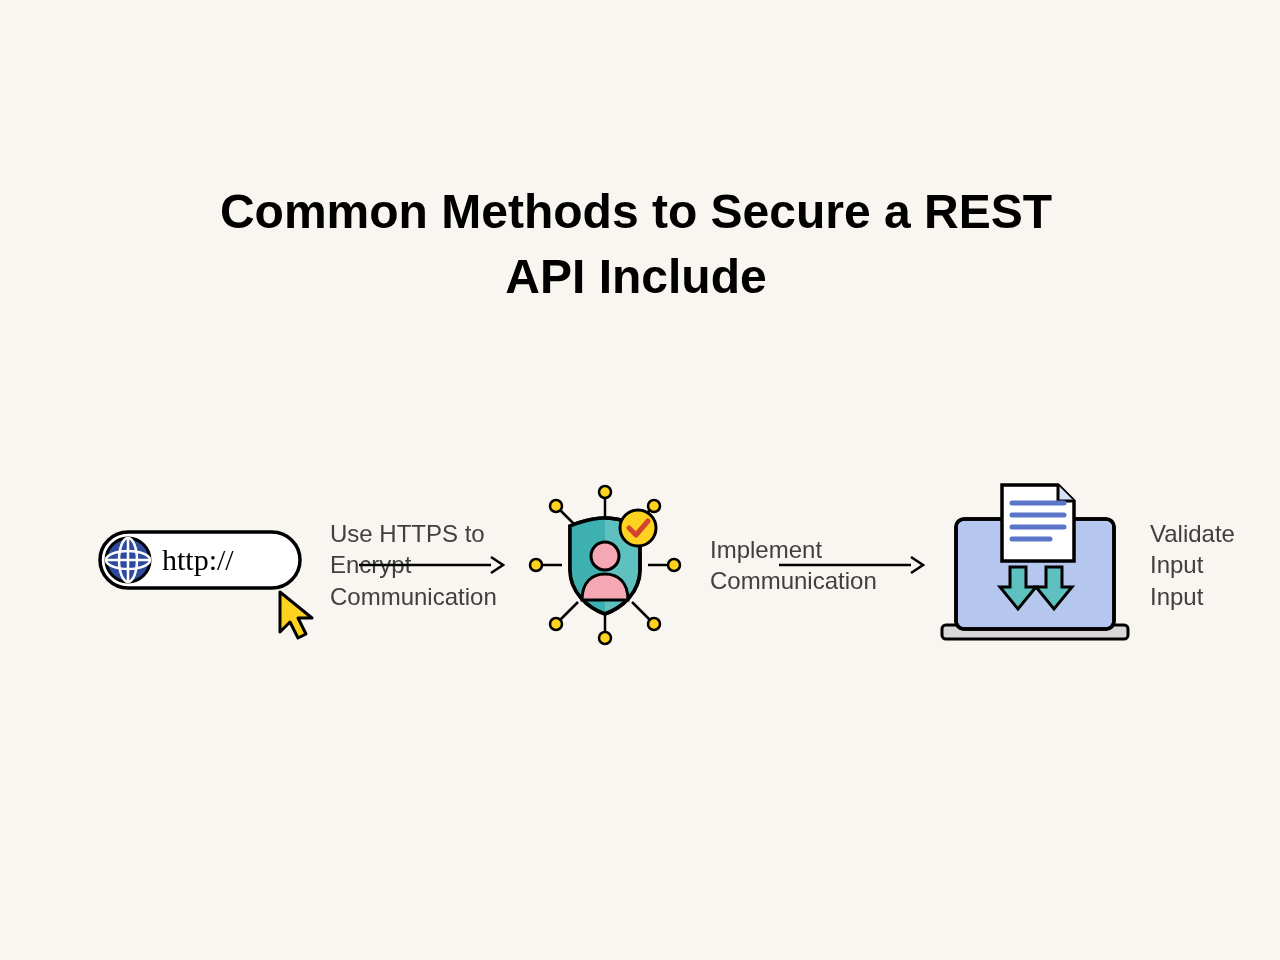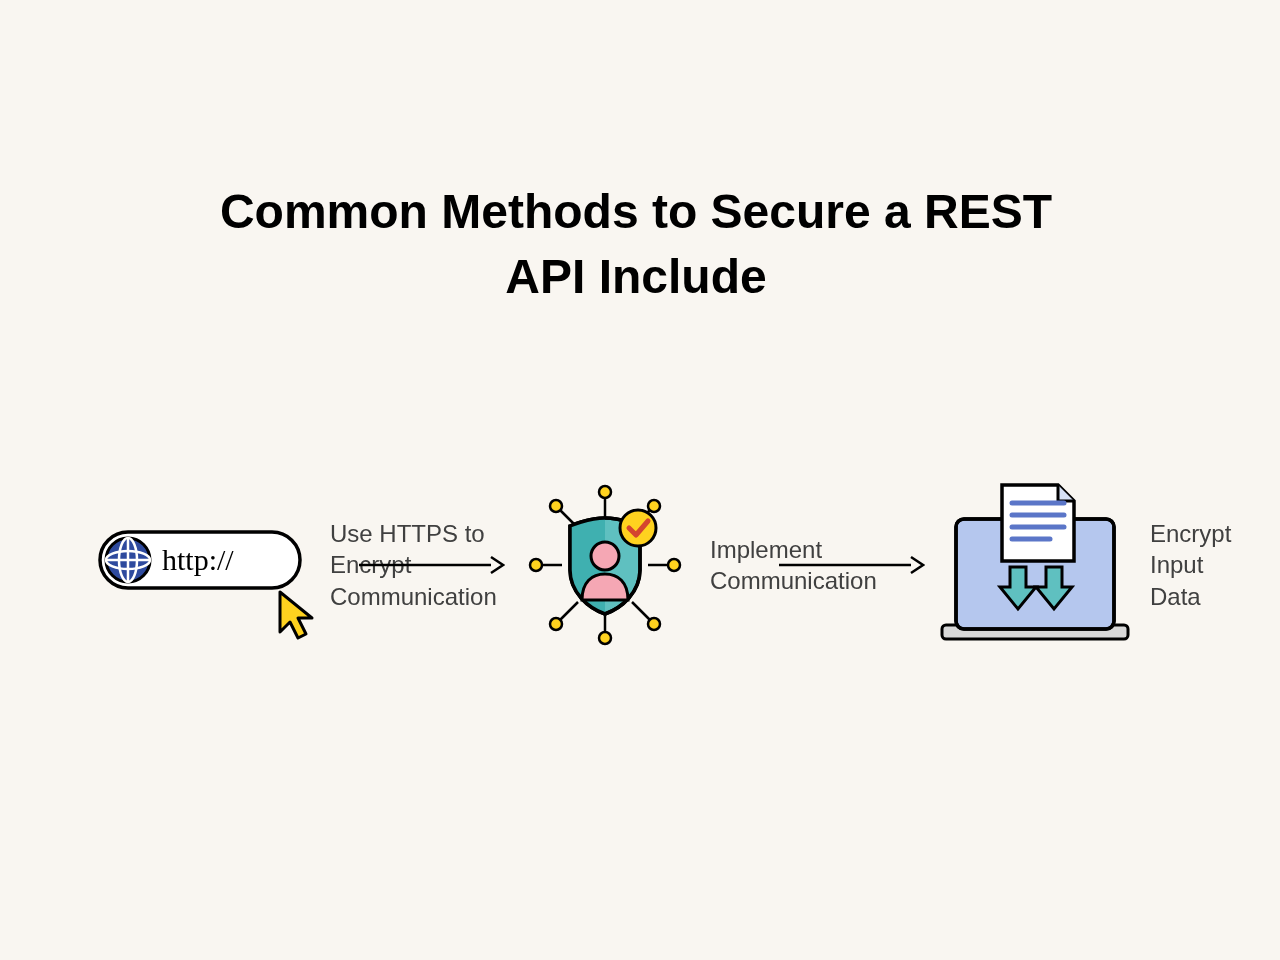--- a/index.html
+++ b/index.html
@@ -163,16 +163,16 @@
           <line x1="82" y1="52" x2="134" y2="52" stroke="#5b76c8" stroke-width="5" stroke-linecap="round"></line>
           <line x1="82" y1="64" x2="120" y2="64" stroke="#5b76c8" stroke-width="5" stroke-linecap="round"></line>
         </g>
 
         <g stroke="#000" stroke-width="3" fill="#5fc0c0">
           <path d="M80,92 L96,92 L96,112 L106,112 L88,134 L70,112 L80,112 Z"></path>
           <path d="M116,92 L132,92 L132,112 L142,112 L124,134 L106,112 L116,112 Z"></path>
         </g>
       </svg>
     </div>
-    <div class="caption">Encrypt Input Data</div>
+    <div class="caption">Validate Input Input</div>
   </div>
 
 </div>
 
 </body></html>

